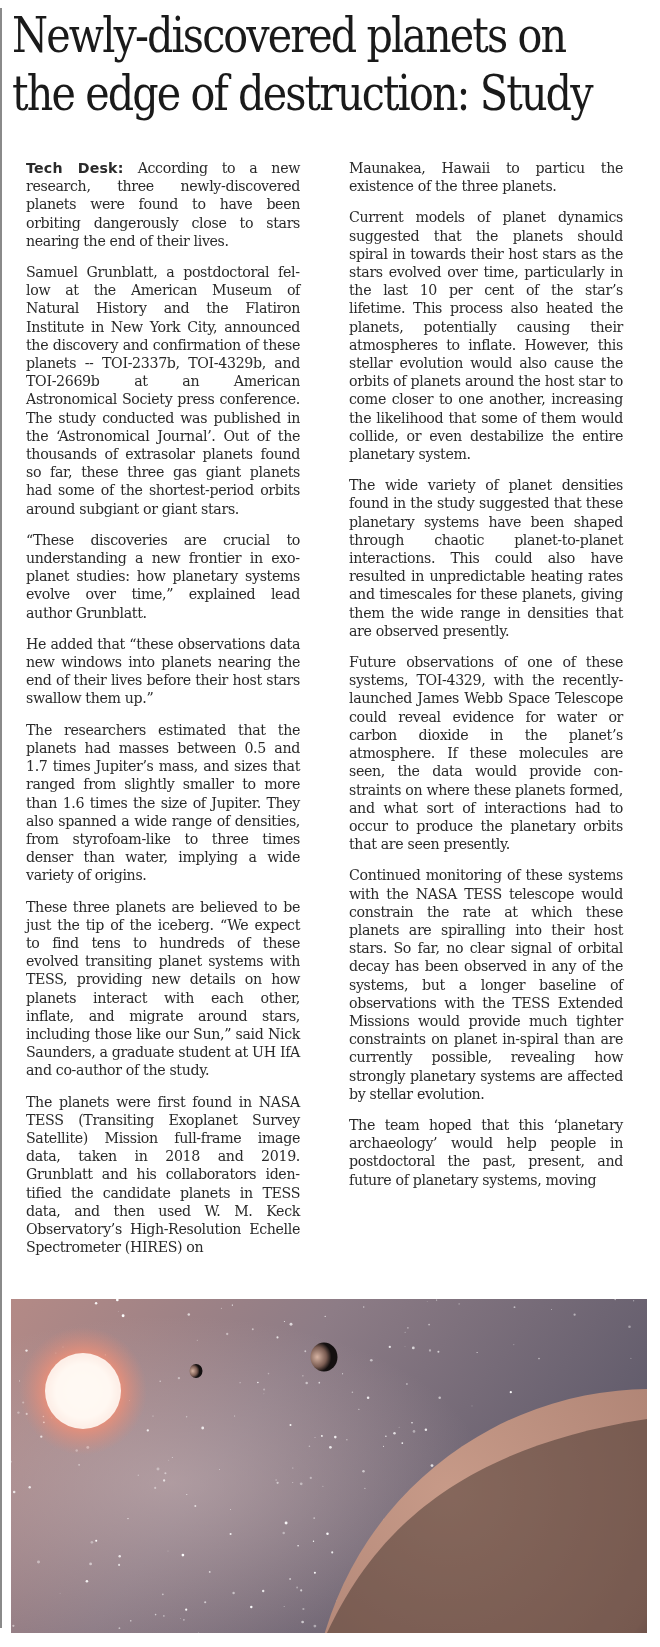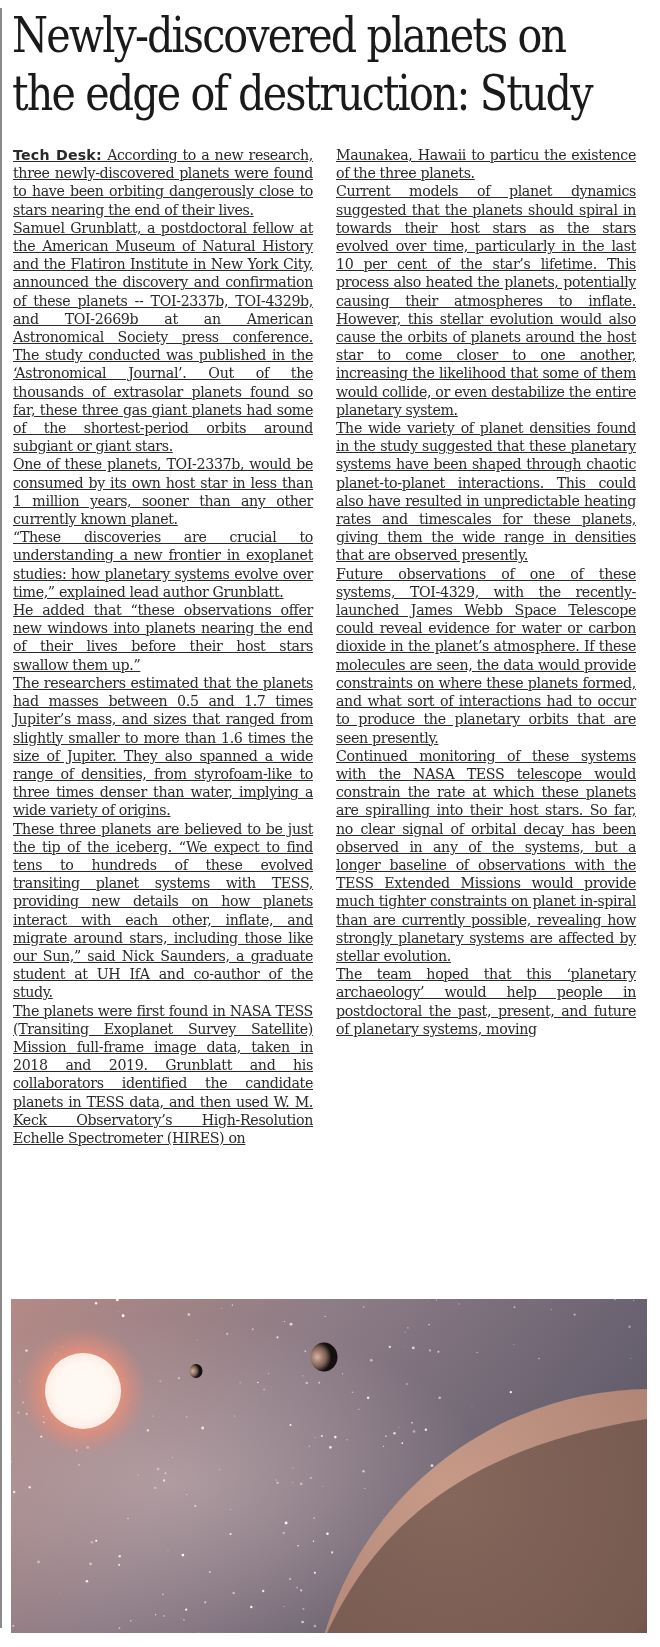--- a/index.html
+++ b/index.html
@@ -45,25 +45,24 @@
       font-family: "DejaVu Serif", "Liberation Serif", serif;
       font-size: 14.2px;
       line-height: 18.2px;
       color: #2a2a2a;
       text-align: justify;
       hyphens: manual;
     }
     .col-left { left: 13px; width: 300px; }
     .col-right { left: 336px; width: 300px; }
     .column p {
-      margin: 0;
+      margin: 13px;
       text-align: justify;
       text-align-last: left;
       letter-spacing: -0.35px;
-      text-decoration: underline;
     }
     .kicker {
       font-family: "DejaVu Sans", "Liberation Sans", sans-serif;
       font-weight: bold;
       letter-spacing: 0.2px;
     }
     .figure {
       position: absolute;
       left: 11px;
       top: 1299px;
@@ -80,23 +79,22 @@
 <div class="left-rule"></div>
 
 <h1 class="headline">
   <span>Newly-discovered planets on</span>
   <span>the edge of destruction: Study</span>
 </h1>
 
 <div class="column col-left">
   <p><span class="kicker">Tech Desk:</span> <span>According to a new research, three newly-discovered planets were found to have been orbiting dangerously close to stars nearing the end of their lives.</span></p>
   <p>Samuel Grunblatt, a postdoctoral fel­low at the American Museum of Natural History and the Flatiron Institute in New York City, announced the discovery and confir­mation of these planets -- TOI-2337b, TOI-4329b, and TOI-2669b at an American Astronomical Society press conference. The study conducted was published in the ‘Astronomical Journal’. Out of the thousands of extrasolar planets found so far, these three gas giant planets had some of the shortest-period orbits around subgiant or giant stars.</p>
-  <p>One of these planets, TOI-2337b, would be consumed by its own host star in less than 1 million years, sooner than any other currently known planet.</p>
   <p>“These discoveries are crucial to understanding a new frontier in exo­planet studies: how planetary sys­tems evolve over time,” explained lead author Grunblatt.</p>
-  <p>He added that “these observations offer new windows into planets near­ing the end of their lives before their host stars swallow them up.”</p>
+  <p>He added that “these observations data new windows into planets near­ing the end of their lives before their host stars swallow them up.”</p>
   <p>The researchers estimated that the planets had masses between 0.5 and 1.7 times Jupiter’s mass, and sizes that ranged from slightly smaller to more than 1.6 times the size of Jupiter. They also spanned a wide range of densities, from styrofoam-like to three times denser than water, implying a wide variety of origins.</p>
   <p>These three planets are believed to be just the tip of the iceberg. “We expect to find tens to hundreds of these evolved transiting planet systems with TESS, providing new details on how planets interact with each other, inflate, and migrate around stars, including those like our Sun,” said Nick Saunders, a graduate student at UH IfA and co-author of the study.</p>
   <p>The planets were first found in NASA TESS (Transiting Exoplanet Survey Satellite) Mission full-frame image data, taken in 2018 and 2019. Grunblatt and his collaborators iden­tified the candidate planets in TESS data, and then used W. M. Keck Observatory’s High-Resolution Echelle Spectrometer (HIRES) on</p>
 </div>
 
 <div class="column col-right">
   <p>Maunakea, Hawaii to particu the existence of the three planets.</p>
   <p>Current models of planet dynamics suggested that the planets should spiral in towards their host stars as the stars evolved over time, particu­larly in the last 10 per cent of the star’s lifetime. This process also heat­ed the planets, potentially causing their atmospheres to inflate. However, this stellar evolution would also cause the orbits of planets around the host star to come closer to one another, increasing the likeli­hood that some of them would col­lide, or even destabilize the entire planetary system.</p>
   <p>The wide variety of planet densities found in the study suggested that these planetary systems have been shaped through chaotic planet-to-planet interactions. This could also have resulted in unpredictable heat­ing rates and timescales for these planets, giving them the wide range in densities that are observed presently.</p>
   <p>Future observations of one of these systems, TOI-4329, with the recent­ly-launched James Webb Space Telescope could reveal evidence for water or carbon dioxide in the plan­et’s atmosphere. If these molecules are seen, the data would provide con­straints on where these planets formed, and what sort of interactions had to occur to produce the plane­tary orbits that are seen presently.</p>

